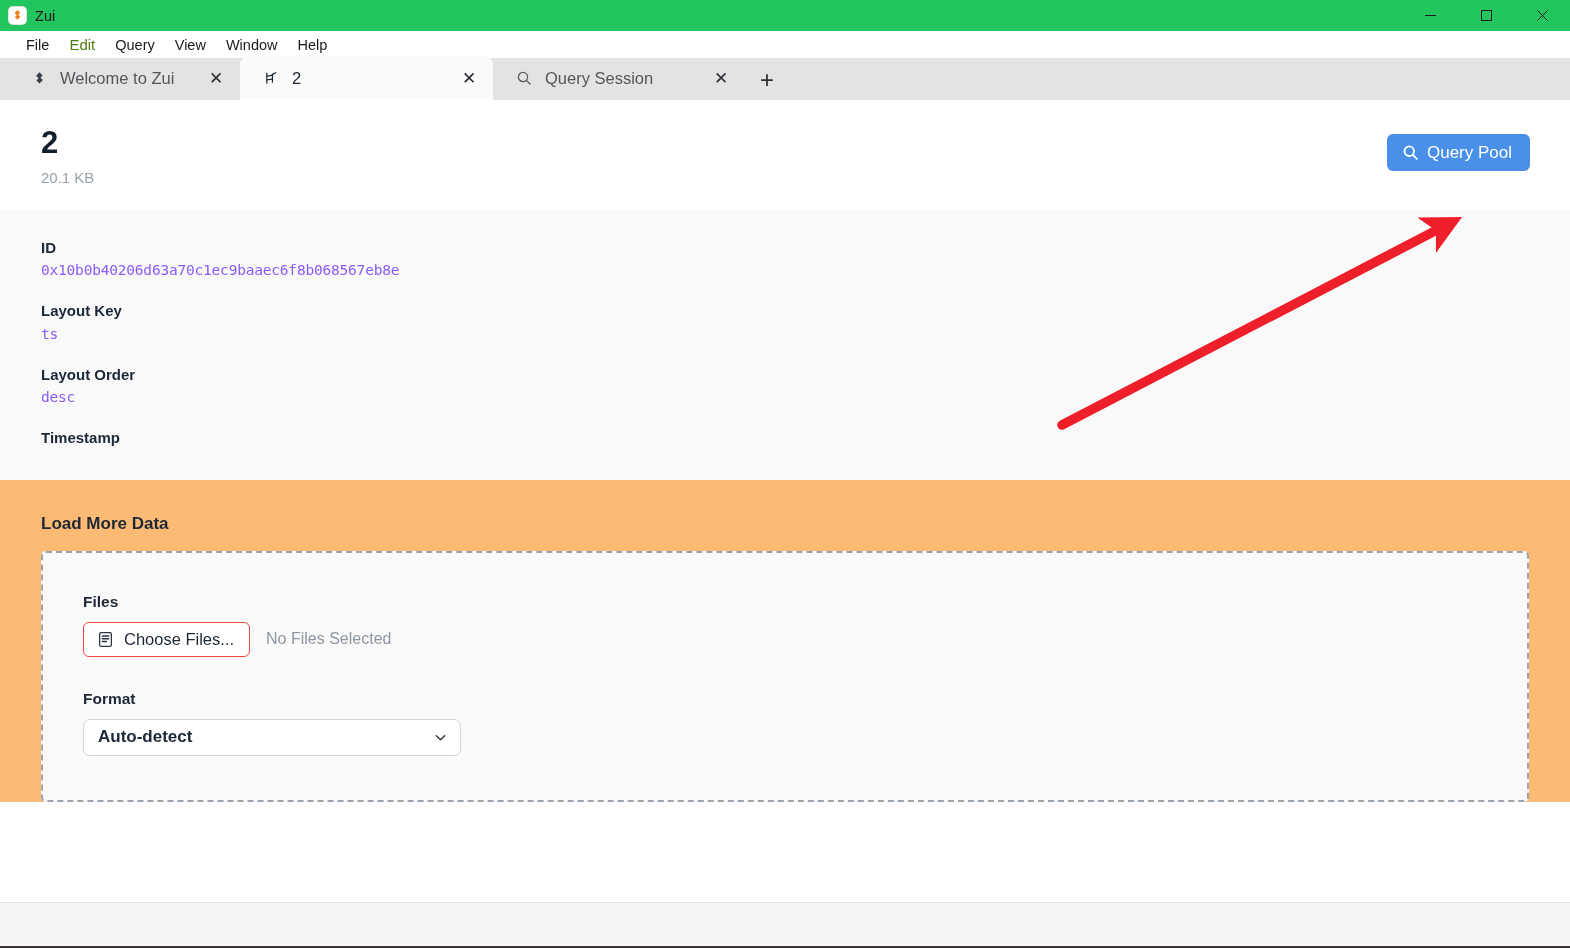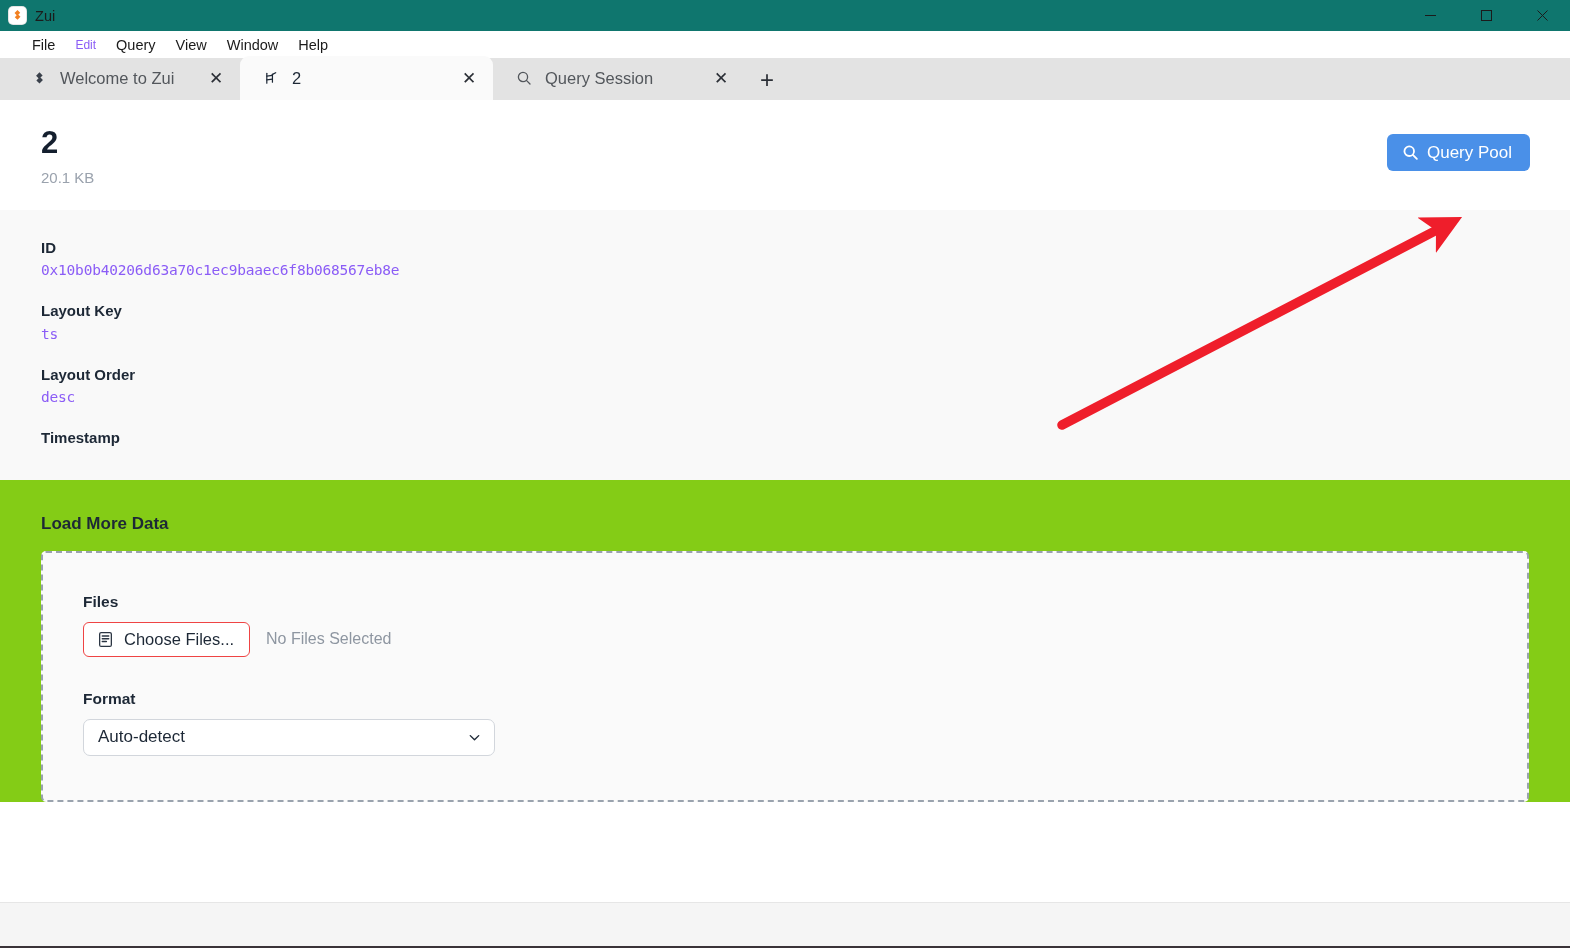--- a/index.html
+++ b/index.html
@@ -11,21 +11,21 @@
     background: #ffffff;
     font-family: "Liberation Sans", sans-serif;
     color: #1d2836;
   }
 
   
   .titlebar {
     height: 31px;
     display: flex;
     align-items: center;
-    background: #0f766e;
+    background: #22c55e;
     position: relative;
   }
   .app-logo {
     width: 17px; height: 17px;
     margin-left: 9px;
     border-radius: 4px;
     background: #ffffff;
     box-shadow: 0 0 0 1px #e4e4e4;
     display: flex; align-items: center; justify-content: center;
   }
@@ -158,21 +158,21 @@
   .detail-value {
     font-family: "DejaVu Sans Mono", "Liberation Mono", monospace;
     font-size: 14.5px;
     color: #8b5cf6;
     line-height: 1.6;
     letter-spacing: -.2px;
   }
 
   
   .loader-section {
-    background: #84cc16;
+    background: #fdba74;
     padding: 34px 41px 0 41px;
   }
   .loader-title {
     font-size: 17px;
     font-weight: bold;
     color: #1d2836;
     margin-bottom: 17px;
   }
   .dropzone {
     border: 2px dashed #9aa3ae;
@@ -200,32 +200,33 @@
     color: #1d2836;
     font-family: "Liberation Sans", sans-serif;
     cursor: pointer;
   }
   .no-files-text {
     font-size: 16px;
     color: #8e96a1;
   }
   .format-block { margin-top: 33px; }
   .format-select {
-    width: 412px;
+    width: 378px;
     height: 37px;
     display: flex;
     align-items: center;
     justify-content: space-between;
     padding: 0 12px 0 14px;
     background: #ffffff;
     border: 1px solid #d2d6dc;
     border-radius: 7px;
     font-size: 17px;
     color: #1d2836;
     cursor: pointer;
+    font-weight: bold;
   }
 
   
   .statusbar {
     position: absolute;
     left: 0; right: 0;
     bottom: 0;
     height: 46px;
     background: #f5f5f5;
     border-top: 1px solid #e6e6e6;
@@ -264,23 +265,23 @@
     </div>
     <div class="win-btn close">
       <svg width="11" height="11" viewBox="0 0 11 11" aria-hidden="true">
         <line x1="0.5" y1="0.5" x2="10.5" y2="10.5" stroke="currentColor" stroke-width="1"></line>
         <line x1="10.5" y1="0.5" x2="0.5" y2="10.5" stroke="currentColor" stroke-width="1"></line>
       </svg>
     </div>
   </div>
 </div>
 
-<div style="height:27px;display:flex;align-items:center;padding-left:23px;gap:2px;background:#ffffff;">
+<div style="height:27px;display:flex;align-items:center;padding-left:17px;gap:2px;background:#ffffff;">
   <div style="padding:2px 9px;font-size:14.5px;color:#1b1b1b;border-radius:3px;cursor:default;">File</div>
-  <div style="padding:2px 9px;font-size:12px;color:#8b5cf6;border-radius:3px;cursor:default;">Edit</div>
+  <div style="padding:2px 9px;font-size:15px;color:#4d7c0f;border-radius:3px;cursor:default;">Edit</div>
   <div style="padding:2px 9px;font-size:14.5px;color:#1b1b1b;border-radius:3px;cursor:default;">Query</div>
   <div style="padding:2px 9px;font-size:14.5px;color:#1b1b1b;border-radius:3px;cursor:default;">View</div>
   <div style="padding:2px 9px;font-size:14.5px;color:#1b1b1b;border-radius:3px;cursor:default;">Window</div>
   <div style="padding:2px 9px;font-size:14.5px;color:#1b1b1b;border-radius:3px;cursor:default;">Help</div>
 </div>
 
 <div class="tabbar">
 
   <div class="tab" style="width:232px;">
     <span class="tab-icon">

